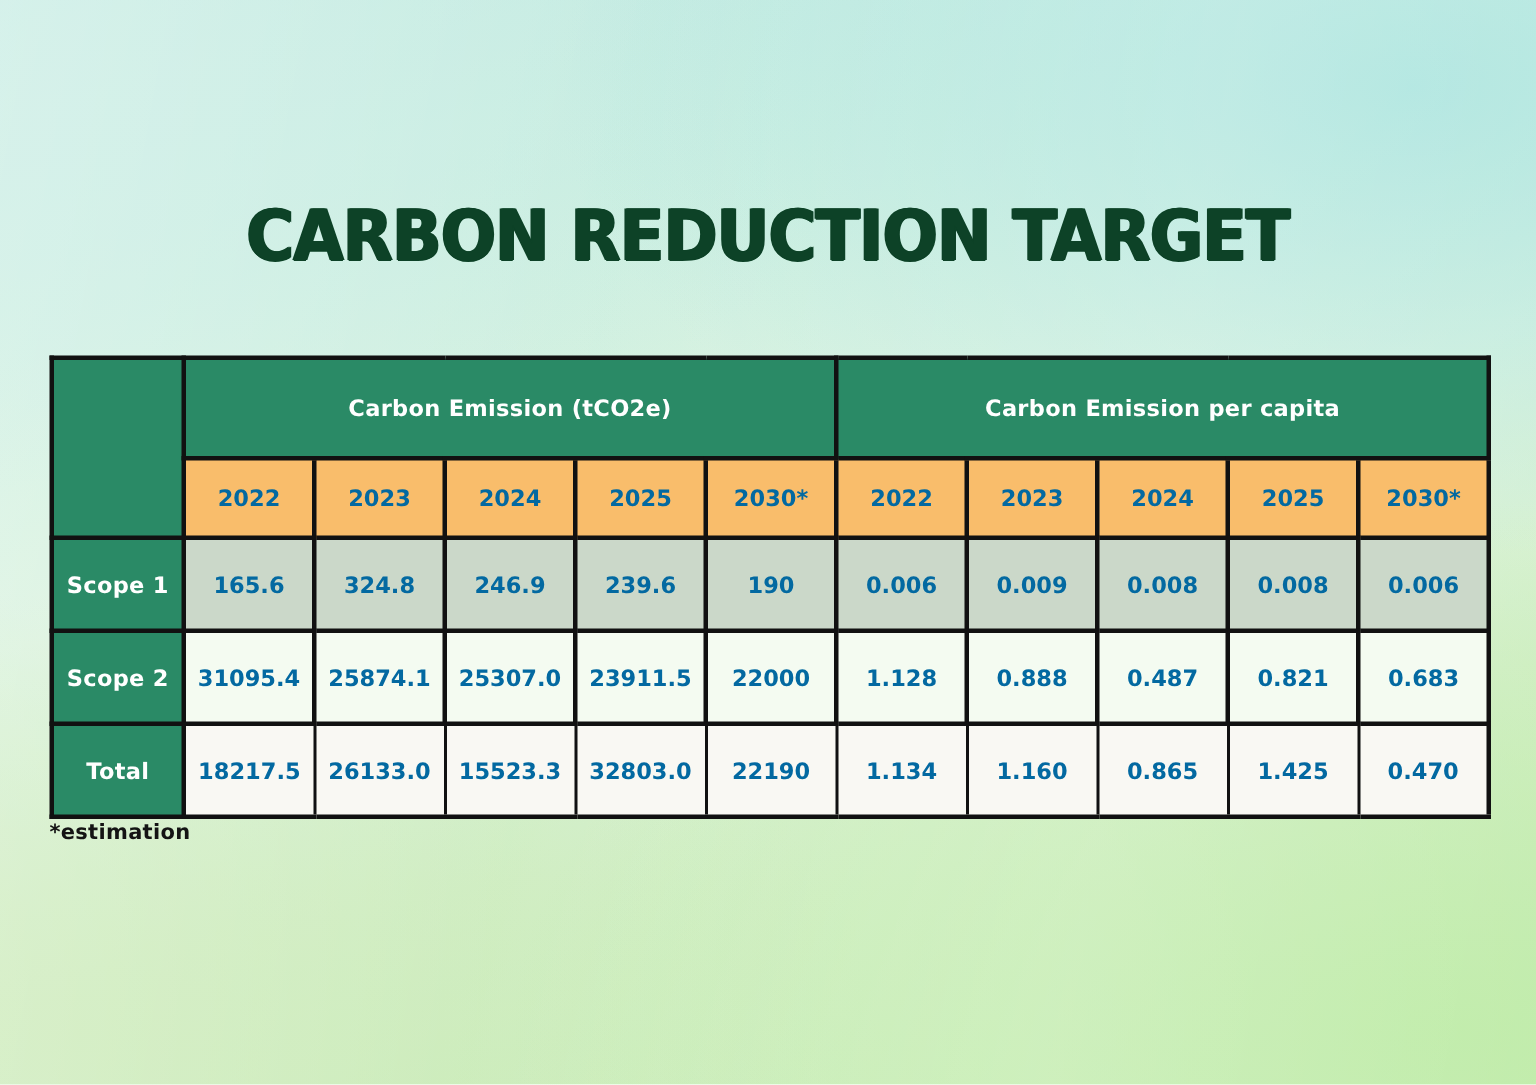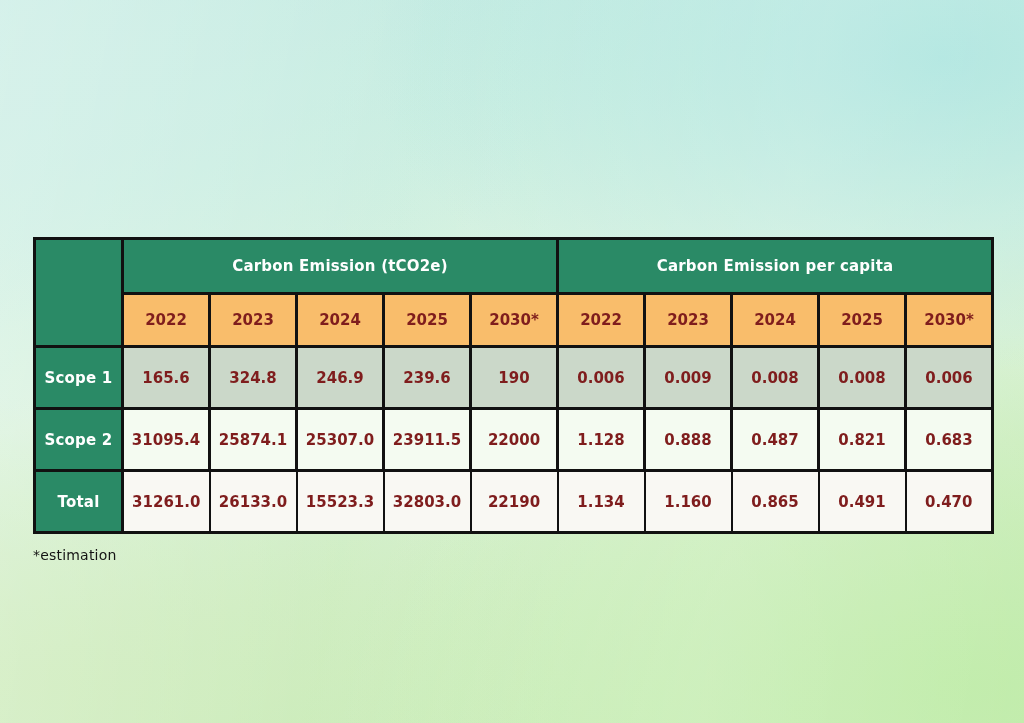--- a/index.html
+++ b/index.html
@@ -64,33 +64,33 @@
   }
   table.ctable td,
   table.ctable th {
     border: 3px solid #111111;
     padding: 0;
     text-align: center;
     vertical-align: middle;
     font-family: "DejaVu Sans", sans-serif;
     font-weight: 700;
     font-size: 15px;
-    color: #7f1d1d;
+    color: #0369a1;
     box-sizing: border-box;
   }
   .corner-cell {
     background: #2a8a66;
     width: 88px;
     border-right: 3px solid #111111 !important;
   }
   .group-head {
     background: #2a8a66;
     color: #ffffff !important;
     font-size: 19px;
-    height: 55px;
+    height: 67px;
     letter-spacing: 0.2px;
   }
   .year-head {
     background: #f9bd6b;
     height: 53px;
     font-size: 17px;
   }
   .row-label {
     background: #2a8a66;
     color: #ffffff !important;
@@ -115,34 +115,37 @@
   }
   tr.row-total td.data-cell {
     border-left-width: 2px;
     border-right-width: 2px;
   }
   .footnote {
     position: absolute;
     left: 33px;
     top: 547px;
     font-family: "DejaVu Sans", sans-serif;
-    font-weight: 400;
+    font-weight: 700;
     font-size: 14px;
     color: #141414;
     letter-spacing: 0.2px;
   }
   col.c-label { width: 88px; }
   col.c-data  { width: 87px; }
 </style>
 </head>
 <body>
 
 <div class="slide">
   <div class="bg-sheen"></div>
 
+  <div class="title-wrap">
+    <span class="title-text">CARBON REDUCTION TARGET</span>
+  </div>
 
   <div class="table-wrap">
     <table class="ctable">
       <colgroup>
         <col class="c-label">
         <col class="c-data">
           <col class="c-data">
           <col class="c-data">
           <col class="c-data">
           <col class="c-data">
@@ -193,29 +196,29 @@
           <td class="data-cell">23911.5</td>
           <td class="data-cell">22000</td>
           <td class="data-cell">1.128</td>
           <td class="data-cell">0.888</td>
           <td class="data-cell">0.487</td>
           <td class="data-cell">0.821</td>
           <td class="data-cell">0.683</td>
         </tr>
         <tr class="data-row row-total">
           <td class="row-label">Total</td>
-          <td class="data-cell">31261.0</td>
+          <td class="data-cell">18217.5</td>
           <td class="data-cell">26133.0</td>
           <td class="data-cell">15523.3</td>
           <td class="data-cell">32803.0</td>
           <td class="data-cell">22190</td>
           <td class="data-cell">1.134</td>
           <td class="data-cell">1.160</td>
           <td class="data-cell">0.865</td>
-          <td class="data-cell">0.491</td>
+          <td class="data-cell">1.425</td>
           <td class="data-cell">0.470</td>
         </tr>
       </tbody>
     </table>
   </div>
 
   <div class="footnote">*estimation</div>
 </div>
 
 </body></html>

